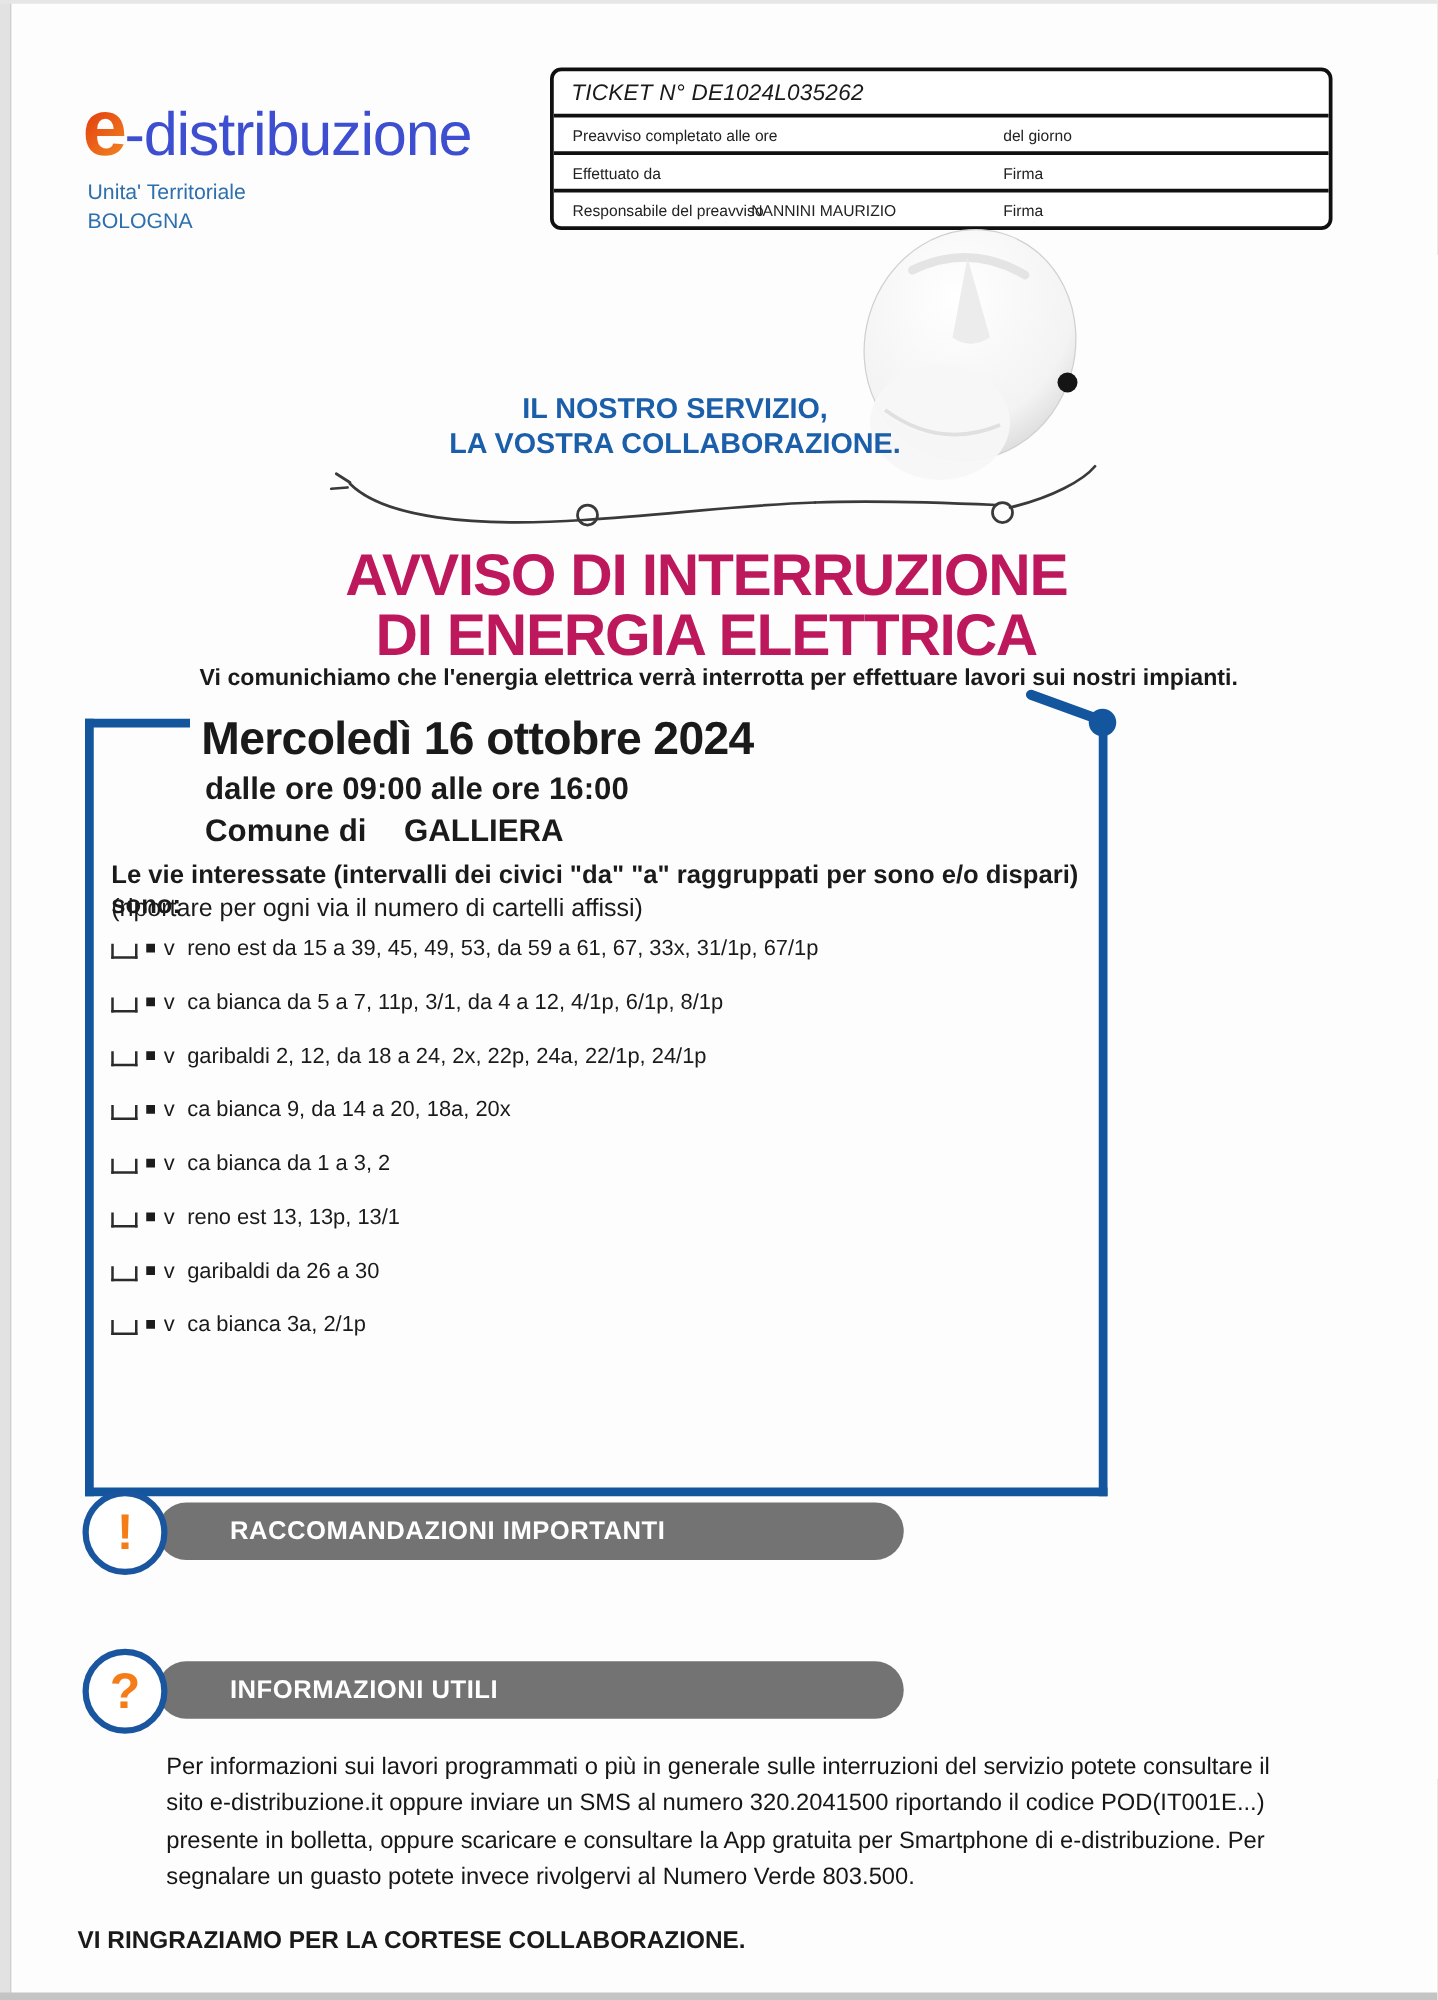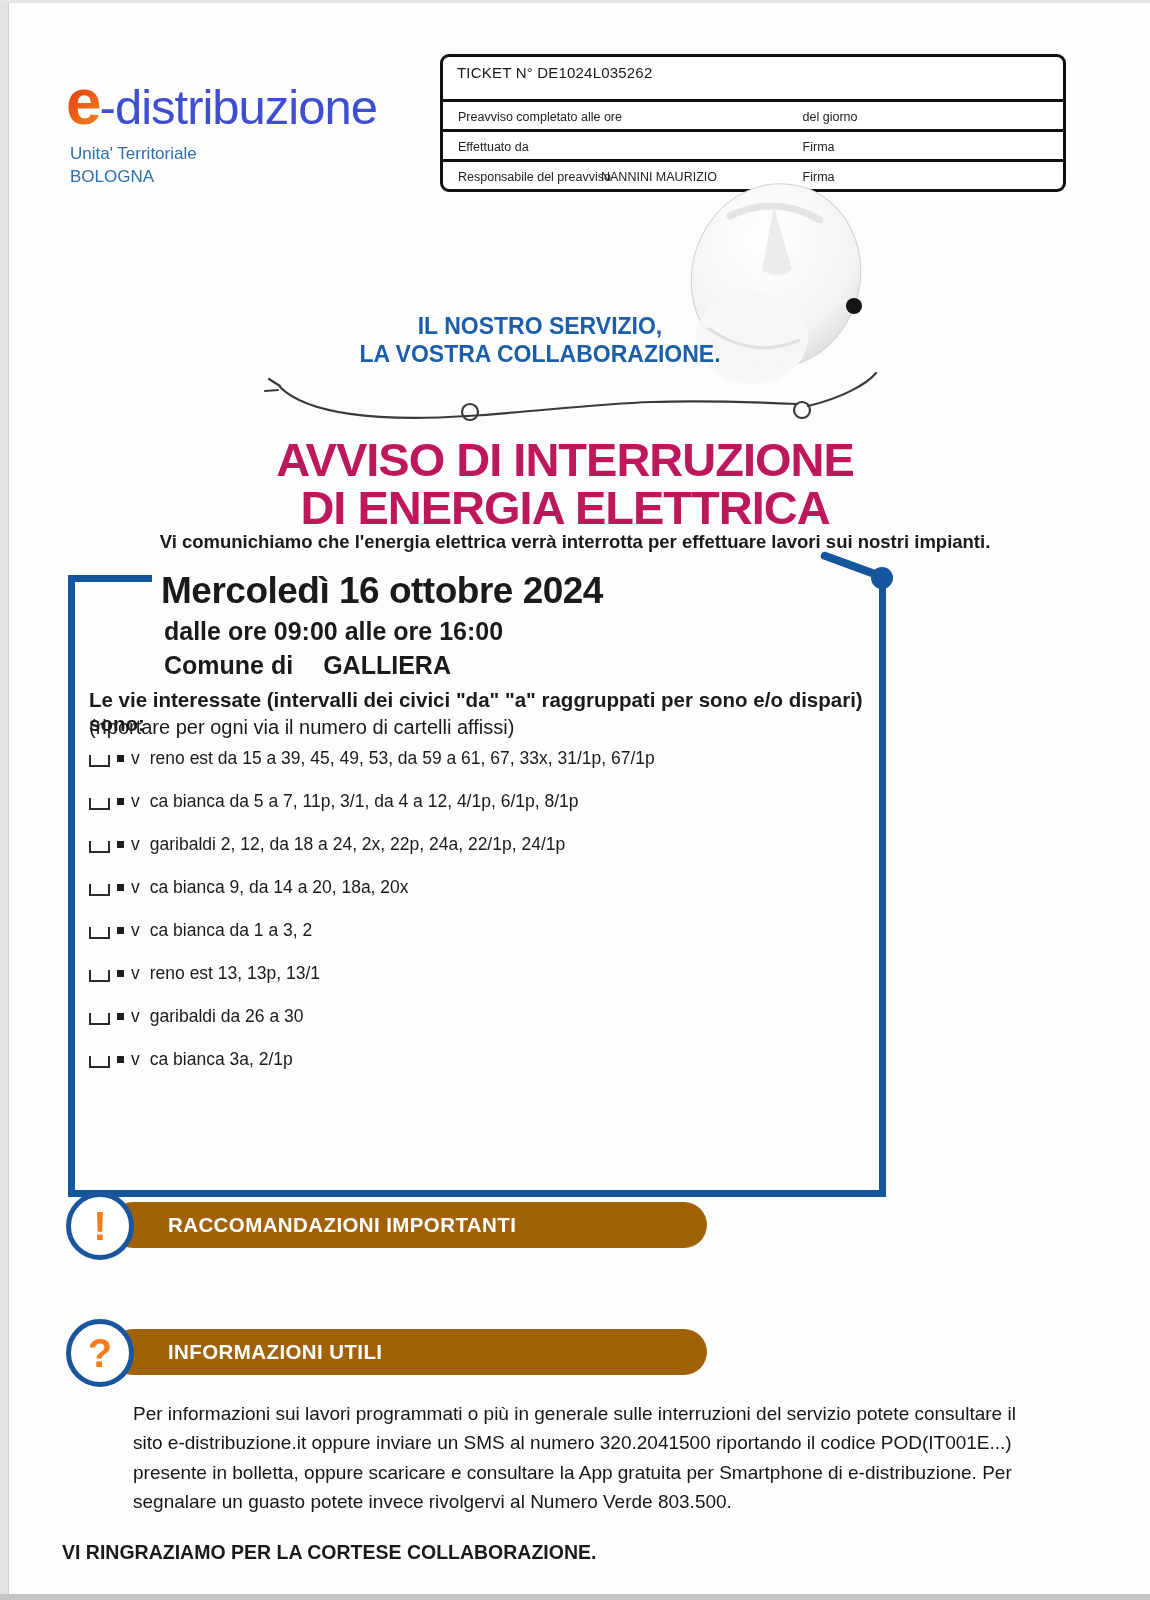--- a/index.html
+++ b/index.html
@@ -11,21 +11,21 @@
   .edge-bottom { position:absolute; left:0; bottom:0; width:100%; height:6px; background:#c4c4c4; }
 
   
   .logo { position:absolute; left:66px; top:70px; line-height:1; white-space:nowrap; }
   .logo .e { font-size:64px; font-weight:bold; background:linear-gradient(135deg,#e23a0e 20%,#f07c1f 80%); -webkit-background-clip:text; background-clip:text; color:transparent; letter-spacing:-2px; }
   .logo .rest { font-size:49px; font-weight:400; color:#3d4fd0; letter-spacing:-1px; }
   .unit { position:absolute; left:70px; top:143px; font-size:17px; color:#2e6fae; line-height:1.35; }
 
   
   .ticket { position:absolute; left:440px; top:54px; width:626px; background:#fff; border:3px solid #101010; border-radius:9px; overflow:hidden; }
-  .t-title { font-size:15px; font-weight:400; padding:7px 14px 18px 14px; letter-spacing:0.2px; }
+  .t-title { font-size:18px; font-weight:400; padding:7px 14px 6px 14px; letter-spacing:0.2px;font-style:italic; }
   .t-row { position:relative; border-top:3px solid #101010; height:30px; font-size:12.5px; color:#222; }
   .t-left { position:absolute; left:15px; top:8px; }
   .t-name { position:absolute; left:158px; top:8px; }
   .t-right { position:absolute; left:58%; top:8px; }
 
   
   .helmet { position:absolute; left:678px; top:178px; }
 
   
   .slogan { position:absolute; left:230px; top:312px; width:620px; text-align:center; color:#1b5ea9; font-weight:bold; font-size:23px; line-height:1.22; }
@@ -50,21 +50,21 @@
   .d-comune .val { margin-left:30px; }
   .v-head { position:absolute; left:14px; top:113px; font-size:20.5px; font-weight:bold; }
   .v-sub { position:absolute; left:14px; top:141px; font-size:20px; }
   .streets { position:absolute; left:14px; top:162px; }
   .street { display:flex; align-items:center; height:43px; font-size:17.5px; }
   .bx { display:inline-block; width:21px; height:12px; border-left:2px solid #2b2b2b; border-right:2px solid #2b2b2b; border-bottom:2px solid #2b2b2b; margin-right:7px; margin-top:4px; }
   .sq { display:inline-block; width:7px; height:7px; background:#1c1c1c; margin-right:7px; }
   .pfx { margin-right:10px; }
 
   
-  .pill { position:absolute; left:110px; width:597px; height:46px; background:#a16207; border-radius:23px; color:#fff; font-weight:bold; font-size:20.5px; letter-spacing:0.4px; display:flex; align-items:center; padding-left:58px; }
+  .pill { position:absolute; left:126px; width:597px; height:46px; background:#737373; border-radius:23px; color:#fff; font-weight:bold; font-size:20.5px; letter-spacing:0.4px; display:flex; align-items:center; padding-left:58px; }
   .badge { position:absolute; left:66px; width:68px; height:68px; background:#fff; border:5px solid #1a56a0; border-radius:50%; display:flex; align-items:center; justify-content:center; color:#f57d17; font-weight:800; font-size:40px; z-index:2; }
   .pill-1 { top:1202px; } .badge-1 { top:1192px; }
   .pill-2 { top:1329px; } .badge-2 { top:1319px; }
   .para { position:absolute; left:133px; font-size:19px; line-height:1.55; color:#161616; }
   .para-1 { top:1256px; width:905px; }
   .para-2 { top:1399px; width:912px; }
 
   
   .thanks { position:absolute; left:62px; top:1541px; font-size:19.5px; font-weight:bold; }
   .affix { position:absolute; left:62px; top:1572px; font-size:16px; letter-spacing:0.3px; color:#222; }

